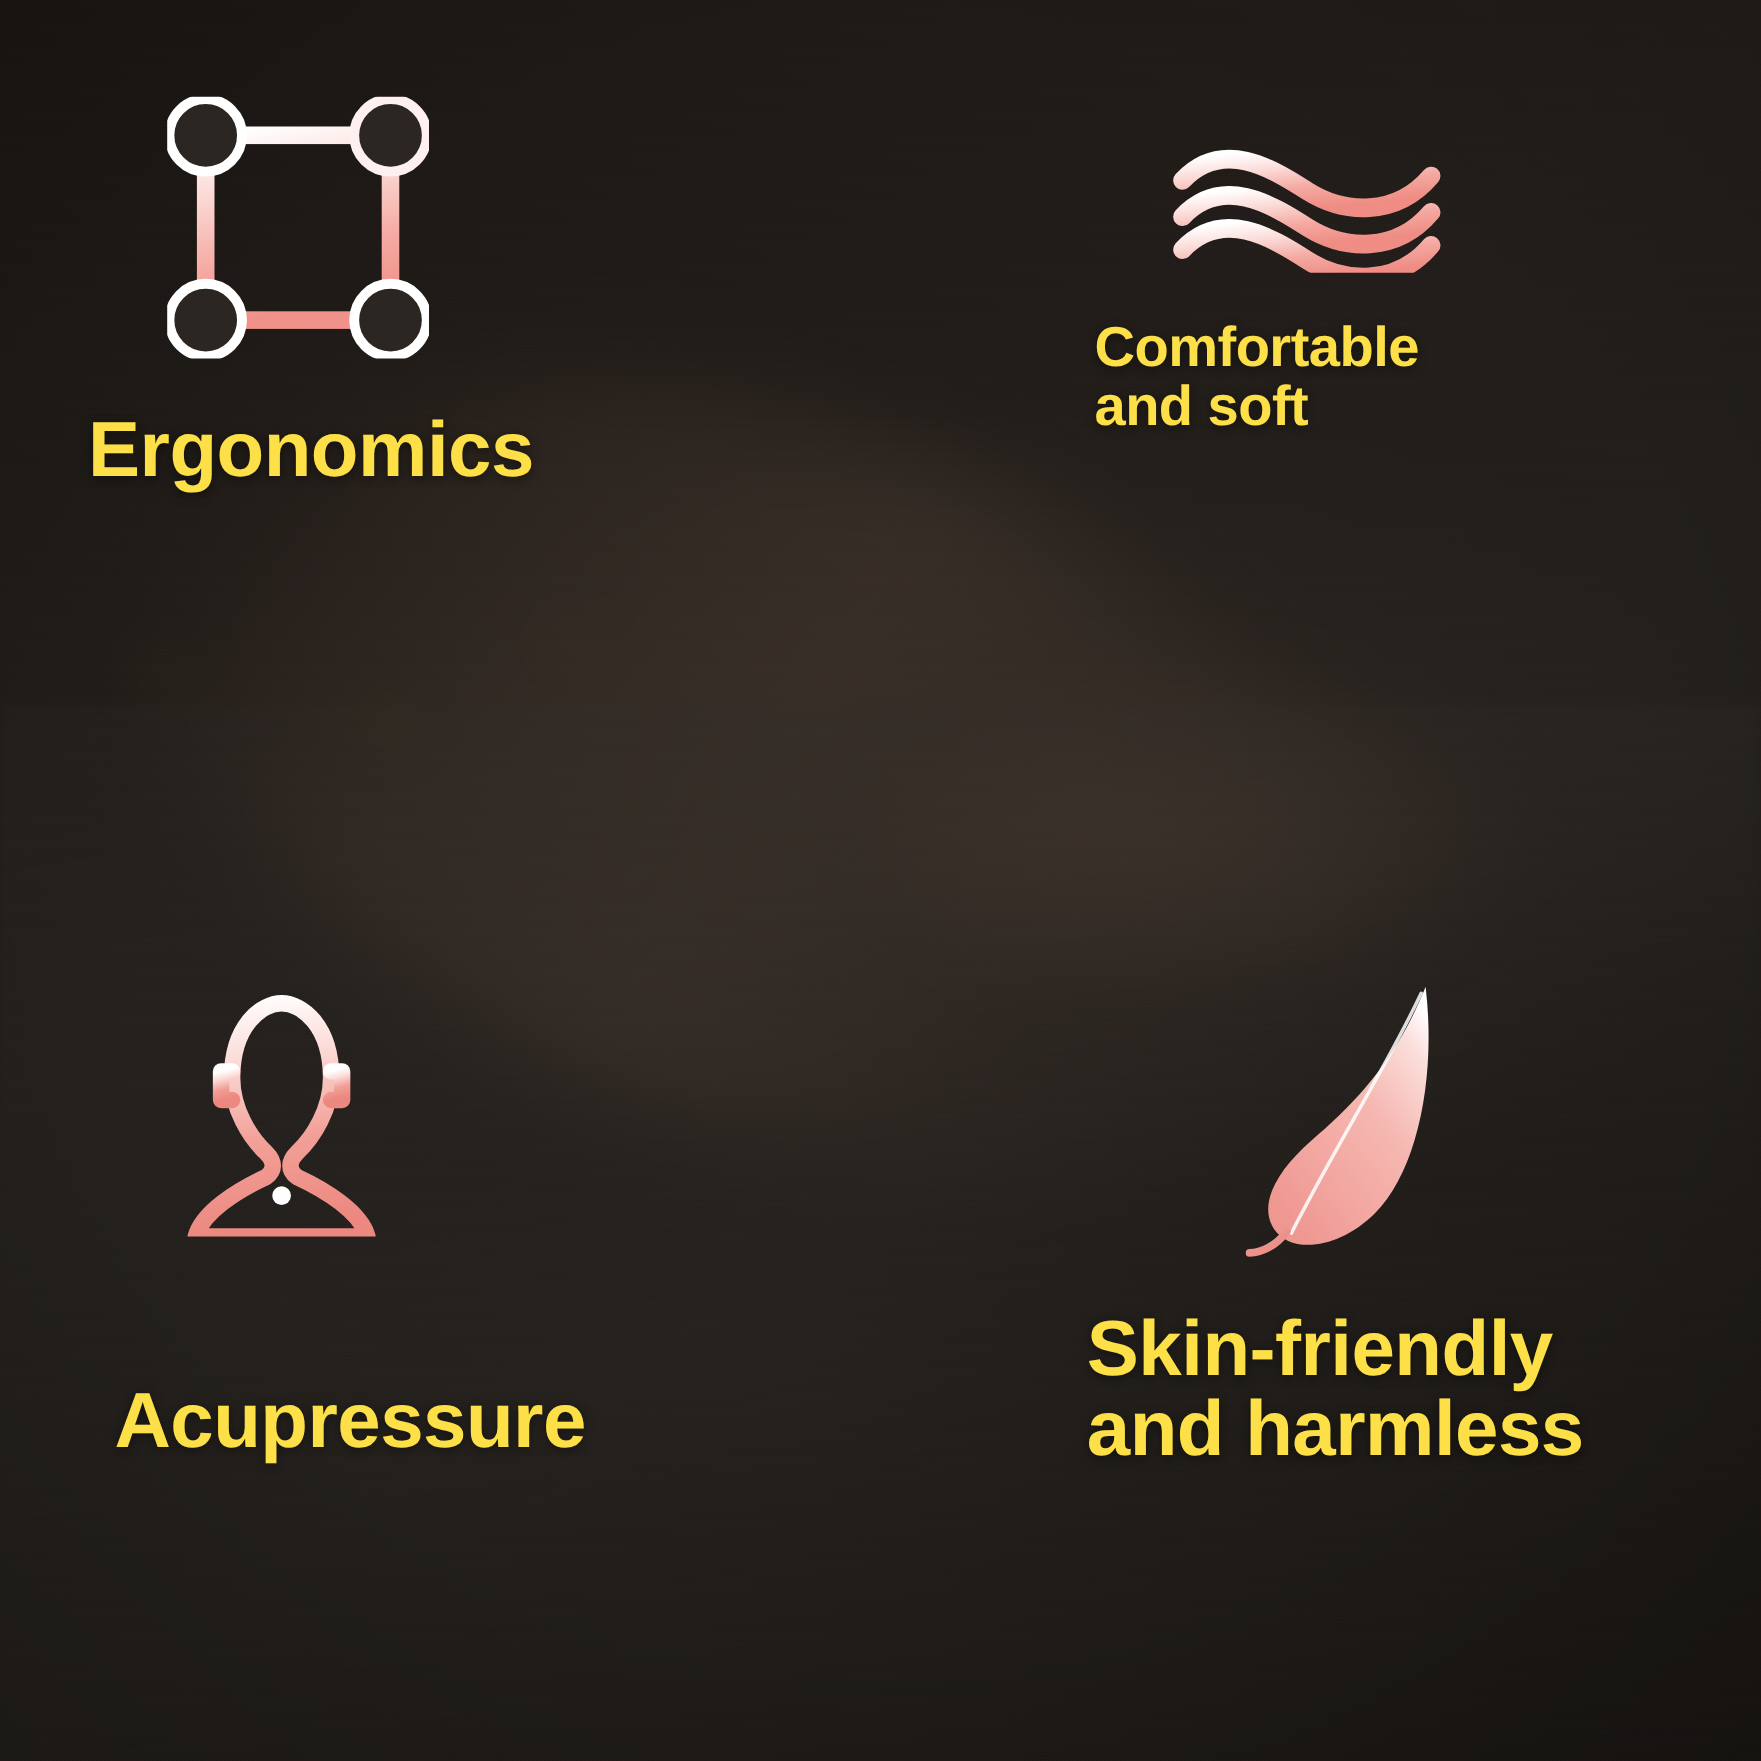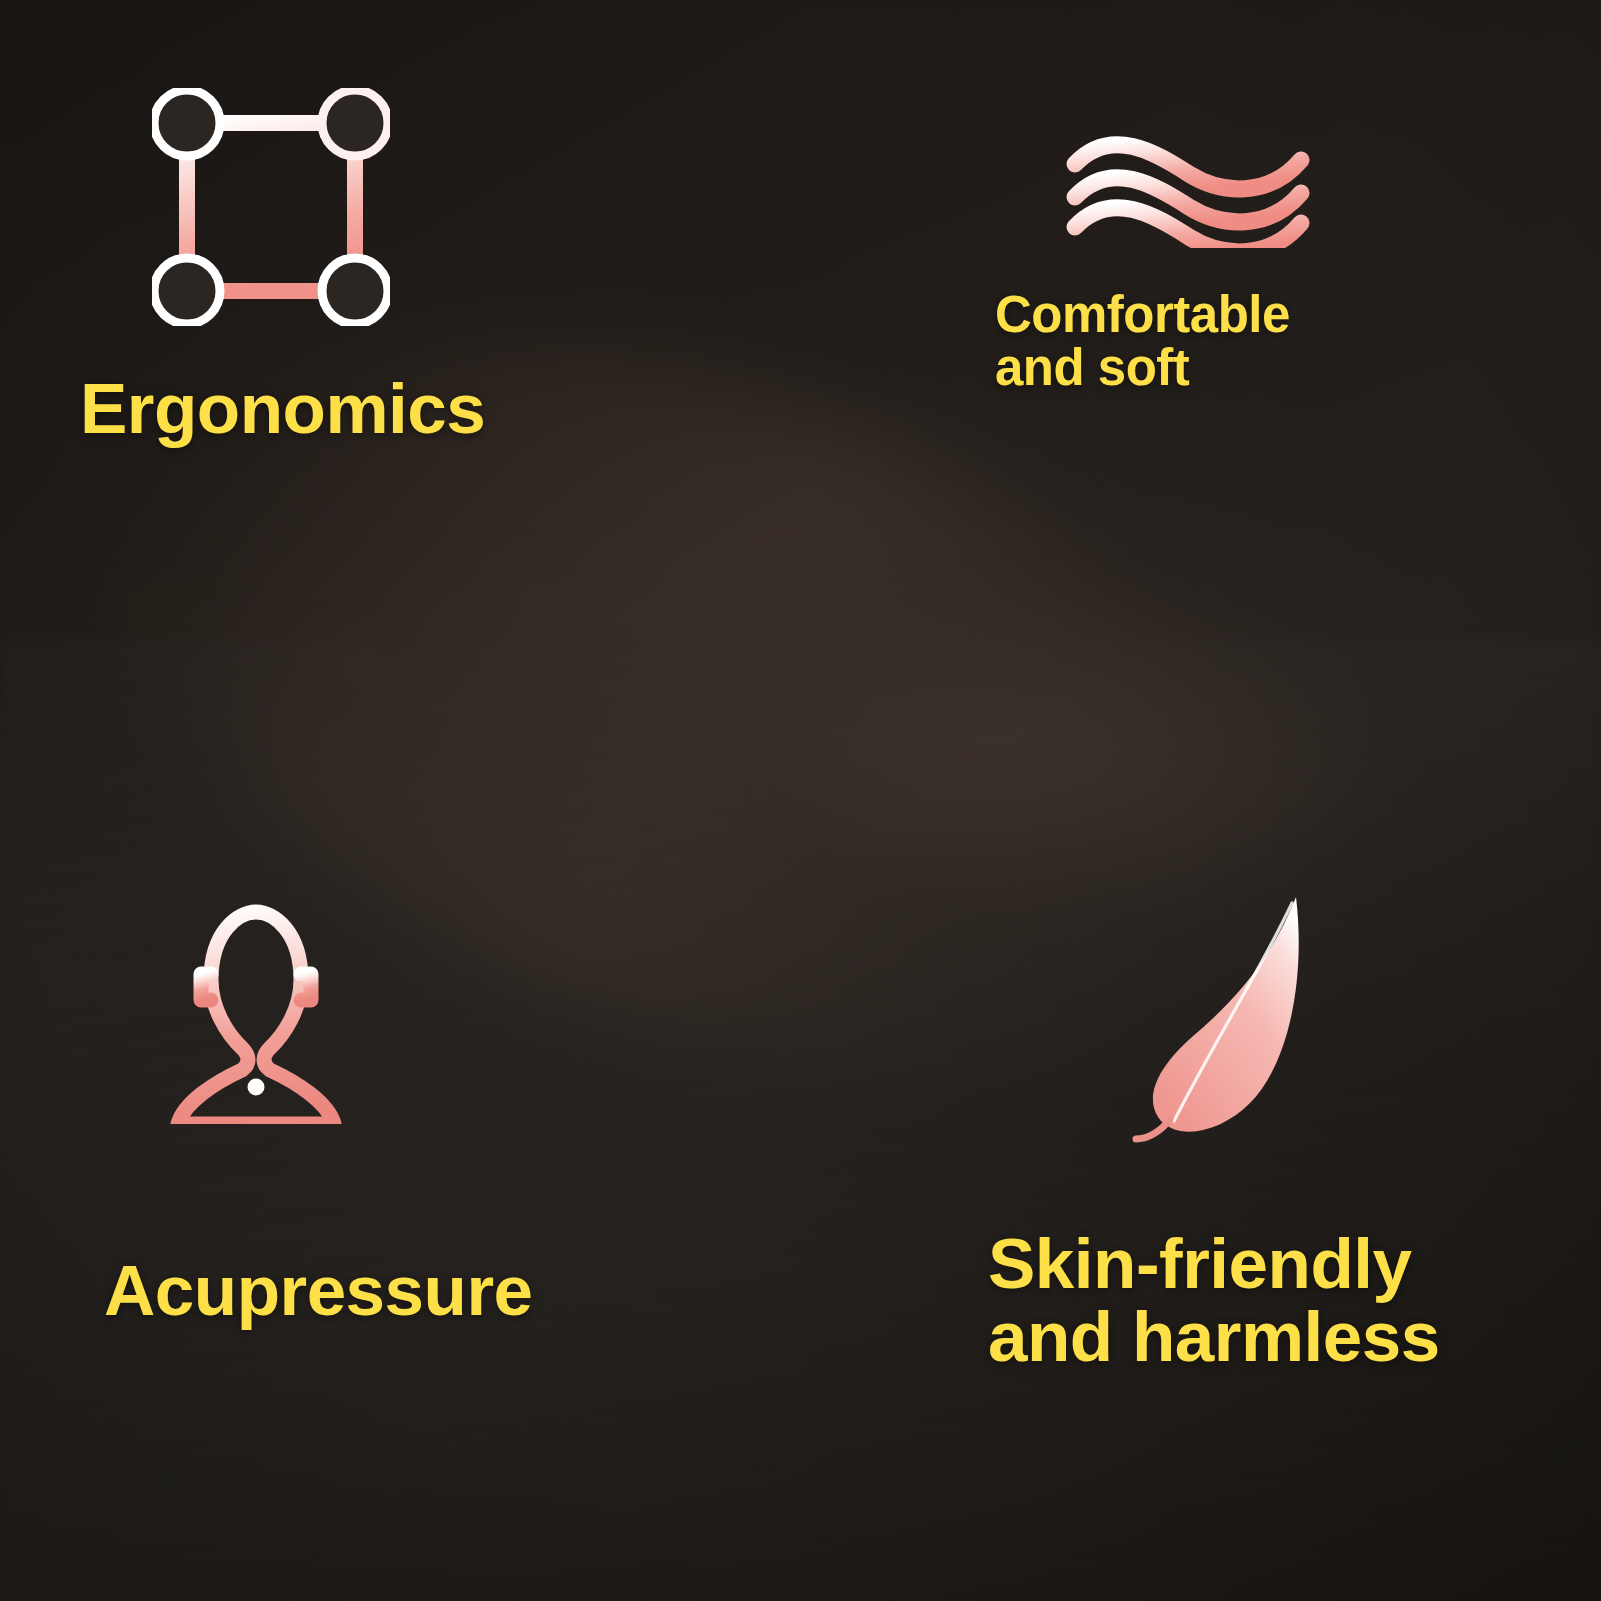--- a/index.html
+++ b/index.html
@@ -115,21 +115,21 @@
   #f-ergonomics { left: 152px; top: 88px; }
   #f-ergonomics .label { font-size: 71px; margin-left: -72px; margin-top: 42px; }
 
   #f-comfort { left: 1063px; top: 130px; }
   #f-comfort .label { font-size: 51px; margin-left: -68px; margin-top: 37px; }
 
   #f-acupressure { left: 148px; top: 896px; }
   #f-acupressure .label { font-size: 71px; margin-left: -44px; margin-top: 126px; }
 
   #f-skin { left: 1120px; top: 885px; }
-  #f-skin .label { font-size: 71px; margin-left: -132px; margin-top: 78px; }
+  #f-skin .label { font-size: 71px; margin-left: -132px; margin-top: 40px; }
 </style>
 </head>
 <body>
 
 <div id="banner">
 
   <div class="bg-layer bg-base"></div>
   <div class="bg-arm"></div>
   <div class="bg-hand"></div>
   <div class="bg-fabric"></div>

